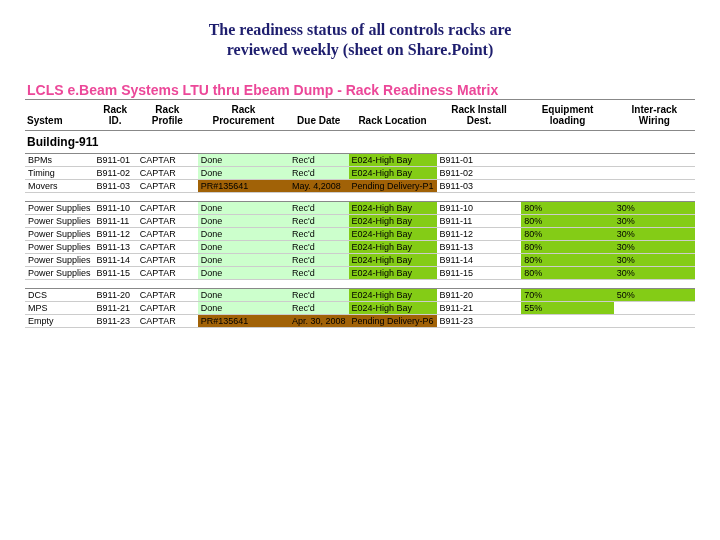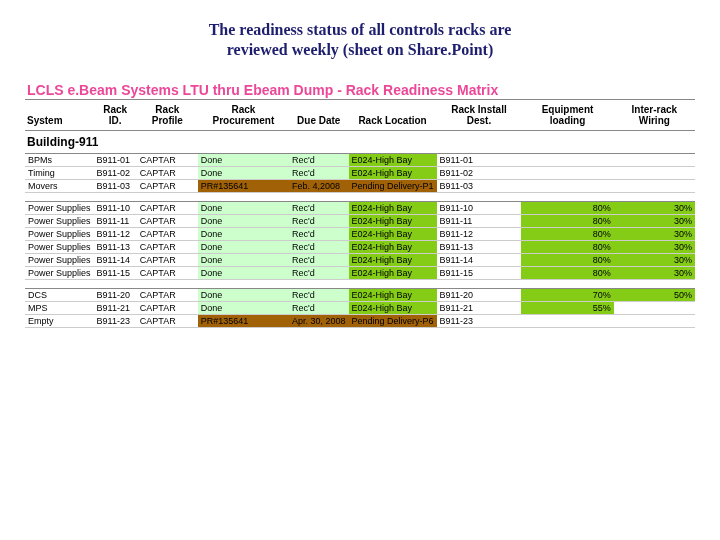--- a/index.html
+++ b/index.html
@@ -58,21 +58,21 @@
     border-top: 1px solid #888;
     border-bottom: 1px solid #888;
   }
   tr.gap td {
     border-bottom: 1px solid #888;
     height: 6px;
   }
   .c-green  { background: #ccffcc; }
   .c-pink   { background: #a16207; }
   .c-yellow { background: #84cc16; }
-  .center   { text-align: right; }
+  .center   { text-align: left; }
 </style>
 </head>
 <body>
 
 <div class="slide">
   <div class="title">
     <span>The readiness status of all controls racks are</span><br>
     <span>reviewed weekly (sheet on Share.Point)</span>
   </div>
 
@@ -116,21 +116,21 @@
           <td class="c-yellow">E024-High Bay</td>
           <td>B911-02</td>
           <td class="center"></td>
           <td class="center"></td>
         </tr>
         <tr>
           <td>Movers</td>
           <td>B911-03</td>
           <td>CAPTAR</td>
           <td class="c-pink">PR#135641</td>
-          <td class="c-pink">Feb. 4,2008</td>
+          <td class="c-pink">May. 4,2008</td>
           <td class="c-pink">Pending Delivery-P1</td>
           <td>B911-03</td>
           <td class="center"></td>
           <td class="center"></td>
         </tr>
         <tr class="gap">
           <td colspan="9"></td>
         </tr>
         <tr>
           <td>Power Supplies</td>

